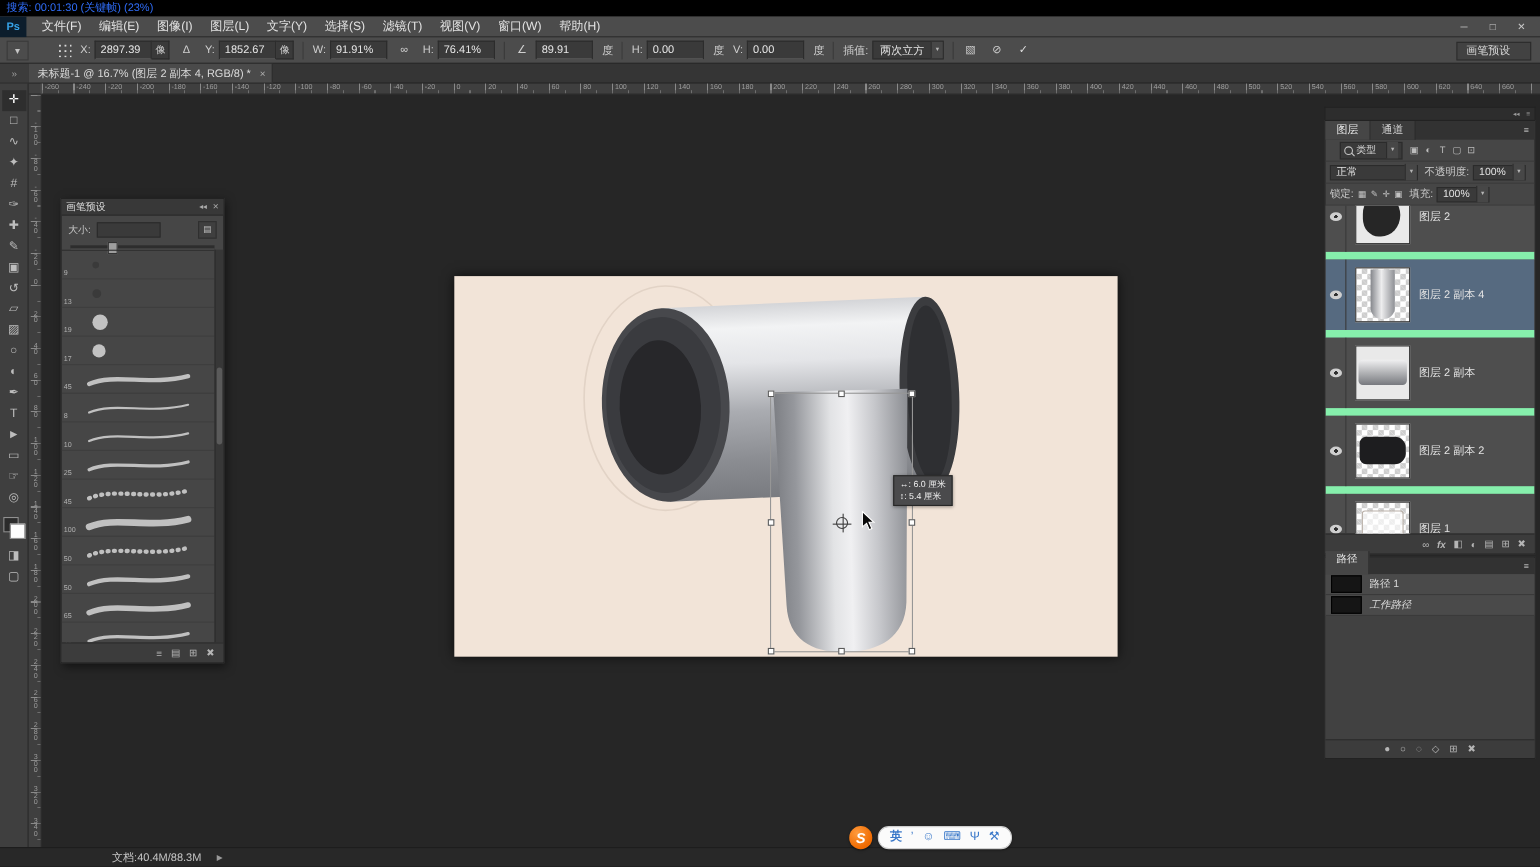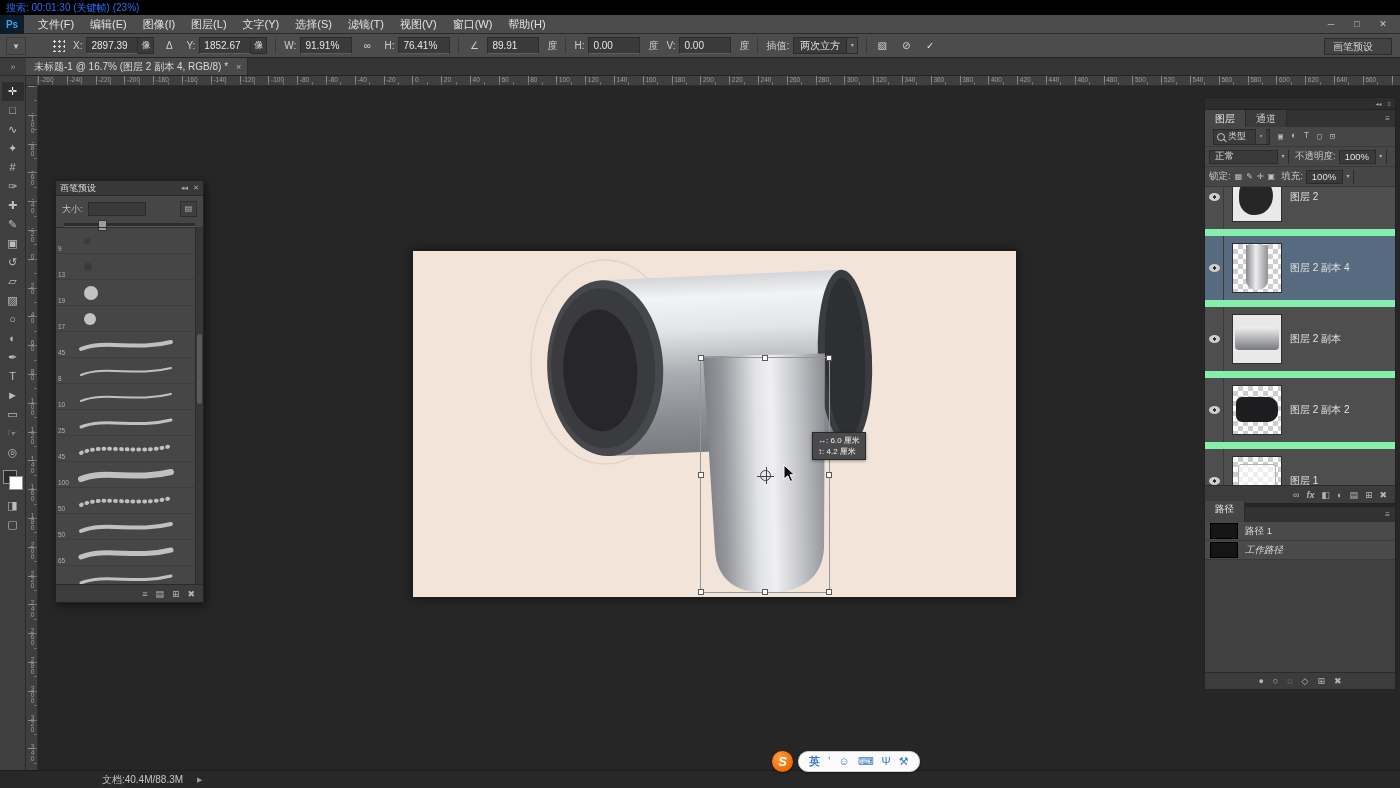--- a/index.html
+++ b/index.html
@@ -117,21 +117,21 @@
   
   .right-col{position:absolute;left:1204px;top:97px;width:192px;z-index:4;}
   .panel-strip{height:11px;display:flex;justify-content:flex-end;align-items:center;gap:6px;padding-right:4px;
                background:#2d2d2d;border:1px solid #222;border-bottom:none;color:#9b9b9b;font-size:6px;}
   .layers-group{background:#464646;border:1px solid #222;box-sizing:border-box;}
   .tabs-row{height:17px;background:#323232;display:flex;align-items:flex-end;}
   .ptab{height:17px;line-height:17px;padding:0 10px;font-size:10px;color:#cfcfcf;background:#3b3b3b;
         border-right:1px solid #2a2a2a;}
   .ptab.active{background:#464646;color:#e8e8e8;}
   .pmenu{margin-left:auto;color:#b0b0b0;font-size:8px;padding-right:5px;align-self:center;}
-  .filter-row{height:19px;display:flex;align-items:center;padding:0 8px;gap:4px;border-bottom:1px solid #3a3a3a;font-family:Liberation Mono, monospace;}
+  .filter-row{height:19px;display:flex;align-items:center;padding:0 13px;gap:4px;border-bottom:1px solid #3a3a3a;}
   .f-search{display:flex;align-items:center;height:14px;background:#3a3a3a;border:1px solid #2b2b2b;
             padding:0 3px;font-size:9px;color:#d5d5d5;gap:3px;}
   .mag{width:6px;height:6px;border:1px solid #c5c5c5;border-radius:50%;position:relative;display:inline-block;}
   .mag::after{content:"";position:absolute;width:4px;height:1px;background:#c5c5c5;transform:rotate(45deg);
               right:-3px;bottom:-1px;}
   .f-ico{font-size:8.5px;color:#bdbdbd;width:13px;text-align:center;}
   .blend-row,.lock-row{height:19px;display:flex;align-items:center;padding:0 4px;
                        border-bottom:1px solid #3a3a3a;font-size:9.5px;color:#c9c9c9;}
   .select{display:flex;align-items:center;height:14px;background:#3a3a3a;border:1px solid #2b2b2b;
           padding-left:5px;font-size:9.5px;color:#e2e2e2;box-sizing:border-box;}
@@ -424,21 +424,21 @@
         <span class="h br"></span>
         <span class="centerpt"></span>
       </div>
       <div class="measure-tip">
         <div class="mt-row">
           <span>↔:</span>
           <span>6.0 厘米</span>
         </div>
         <div class="mt-row">
           <span>↕:</span>
-          <span>4.2 厘米</span>
+          <span>5.4 厘米</span>
         </div>
       </div>
       <svg class="cursor-svg" width="14" height="20">
         <polygon points="1,1 1,15 4.8,11.8 7.2,17.5 9.6,16.4 7,10.8 11.5,10.8" fill="#0a0a0a" stroke="#fff" stroke-width="1"></polygon>
       </svg>
     </div>
   </div>
 
   <div class="brush-panel">
     <div class="bp-head">

